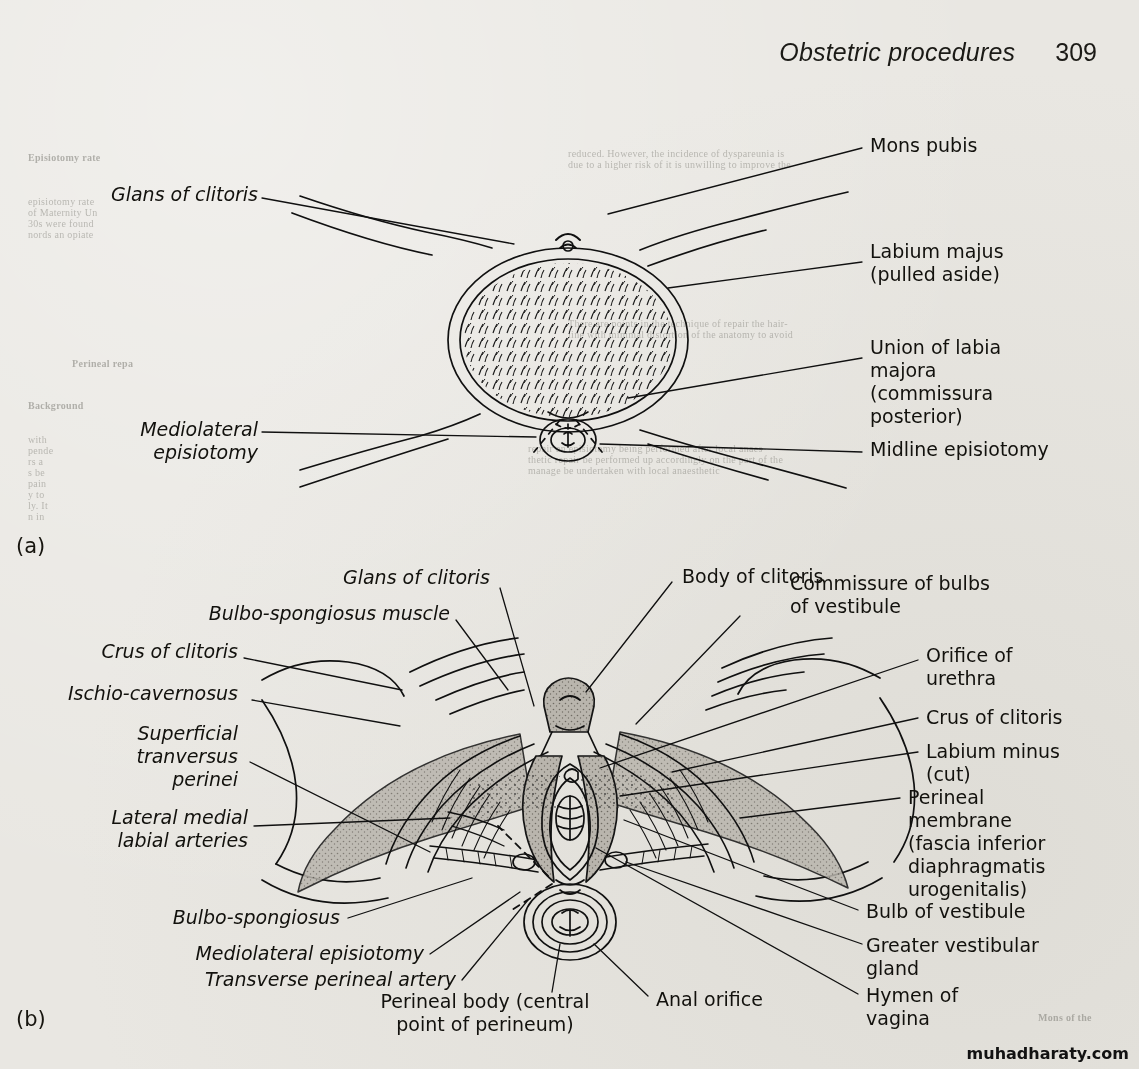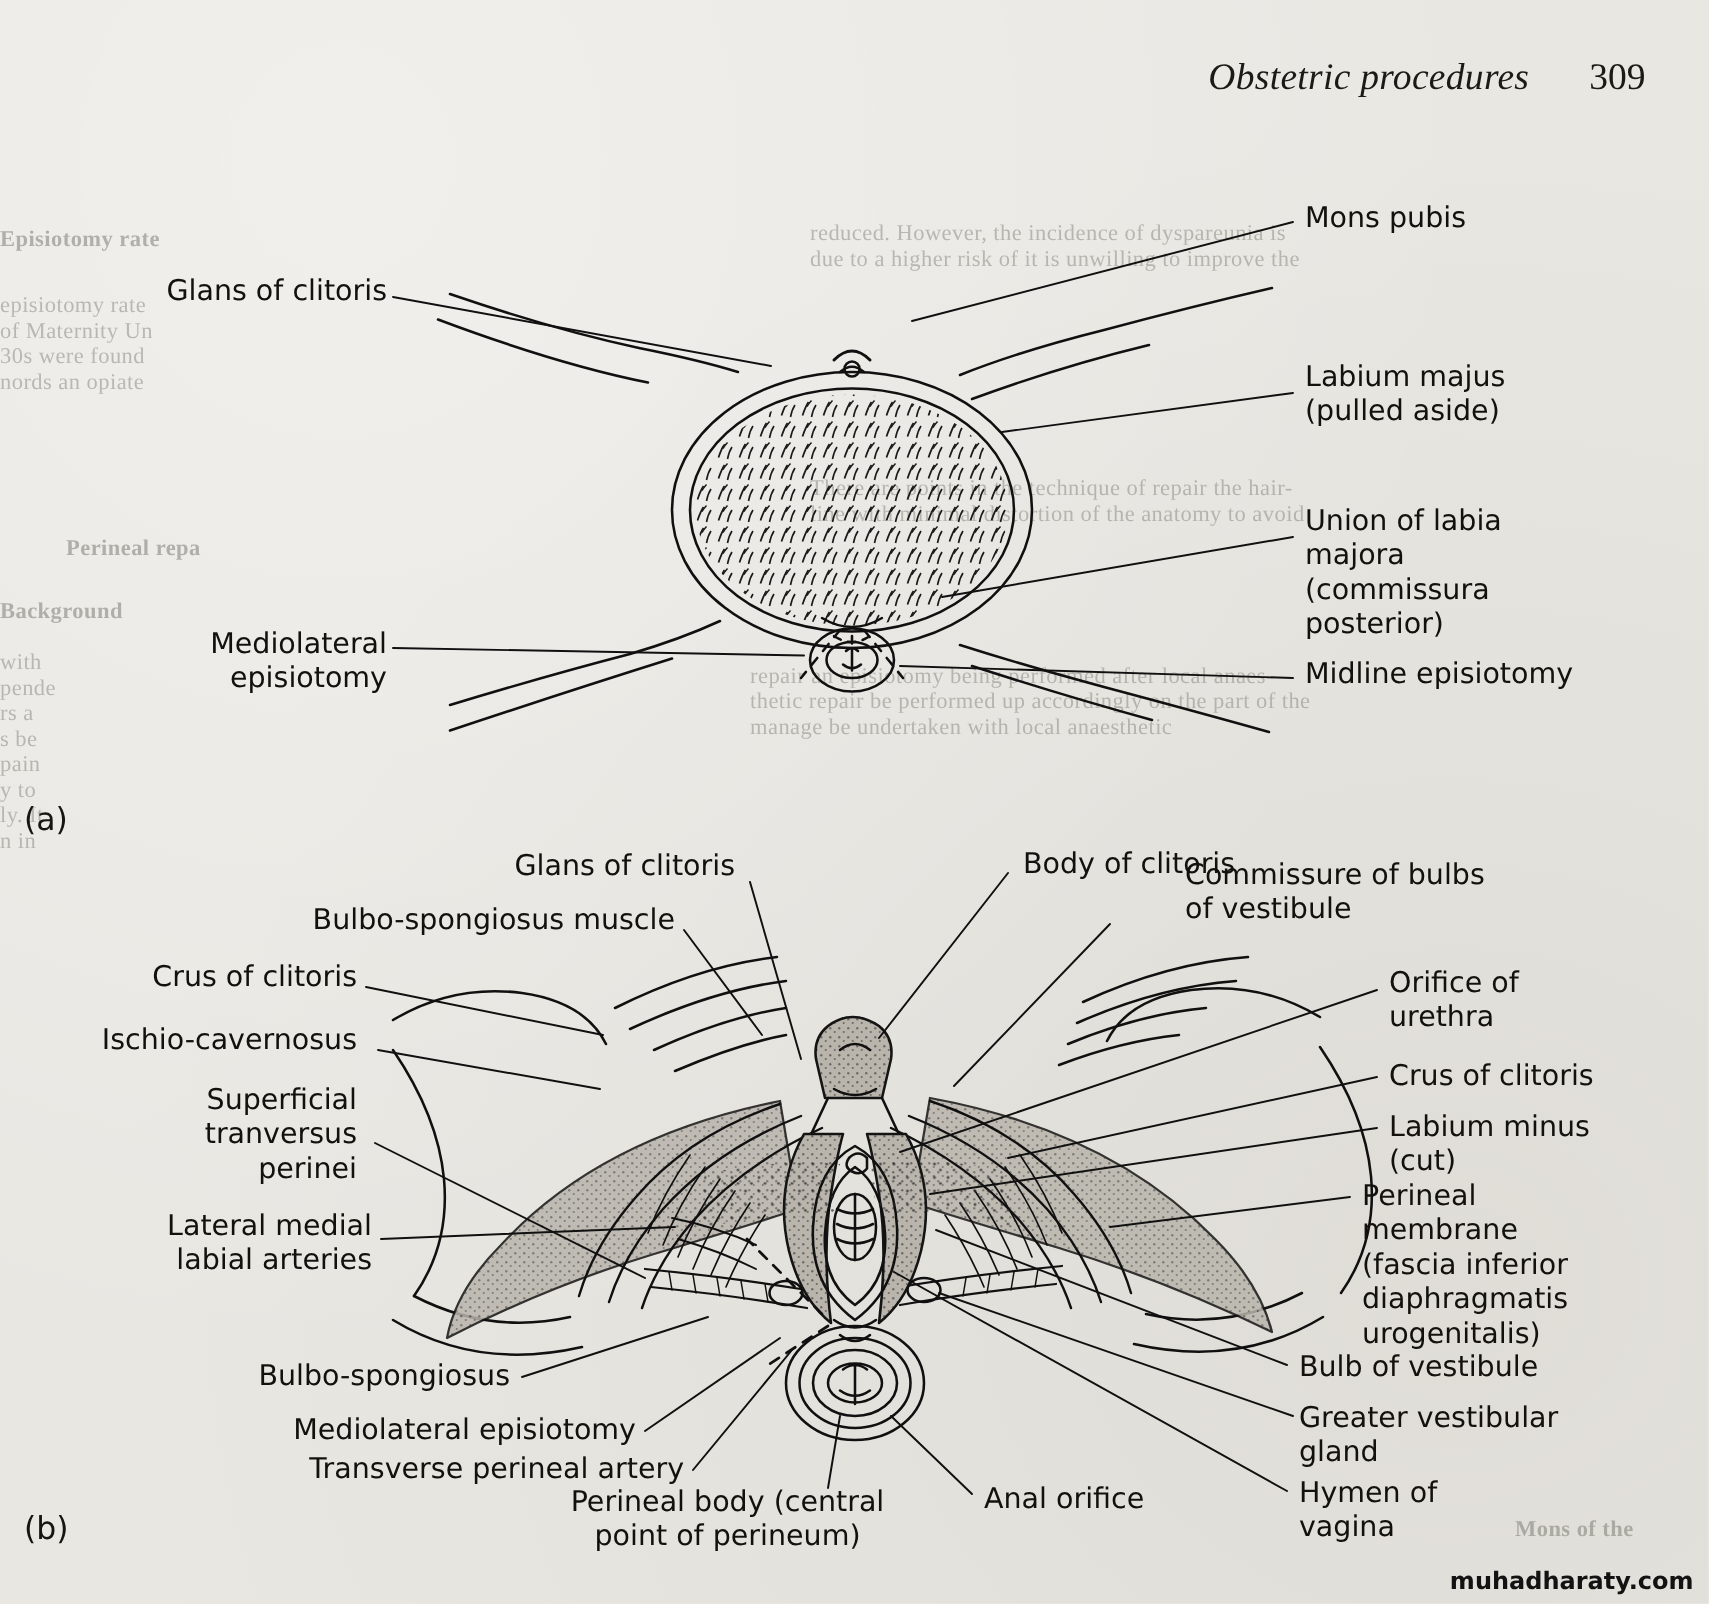--- a/index.html
+++ b/index.html
@@ -10,30 +10,31 @@
     overflow:hidden;
     position:relative;
     color:#15130f;
   }
   
   .bleed{
     position:absolute;
     color:#8d8c85;
     opacity:.55;
     font-family:"Liberation Serif", serif;
-    font-size:15px;
+    font-size:10px;
     letter-spacing:.3px;
     white-space:pre;
     pointer-events:none;
+    margin-left:28px;
   }
   .bleed.bold{font-weight:bold;color:#7e7d76;}
   .page-header{
     position:absolute;top:38px;right:42px;
     text-align:right;
-    font-family:Liberation Serif, serif;
+    font-family:Liberation Sans, sans-serif;
   }
   .page-header .title{
     display:inline-block;
     font-style:italic;
     font-size:25px;
     color:#1b1a16;
     letter-spacing:.2px;
   }
   .page-header .num{
     display:inline-block;
@@ -48,21 +49,21 @@
     font-family:"DejaVu Sans", sans-serif;
   }
   .lbl{
     position:absolute;
     font-size:19px;
     line-height:23px;
     color:#12110d;
     white-space:pre-line;
     font-family:"DejaVu Sans", sans-serif;
   }
-  .lbl.r{text-align:right;}
+  .lbl.r{text-align:right;font-style:italic;}
   svg.overlay{
     position:absolute;left:0;top:0;
     width:1139px;height:1069px;
     pointer-events:none;
   }
   .wm{
     position:absolute;right:10px;bottom:6px;
     font-size:16px;font-weight:bold;
     color:#121212;
     font-family:"DejaVu Sans", sans-serif;

